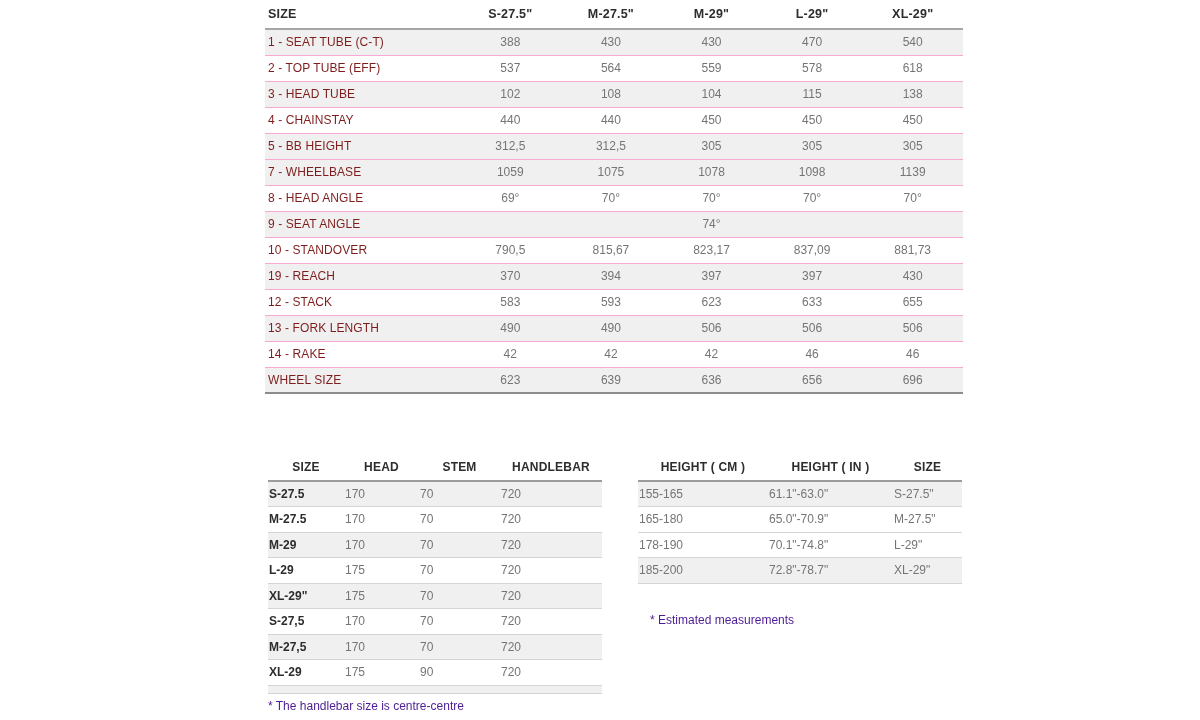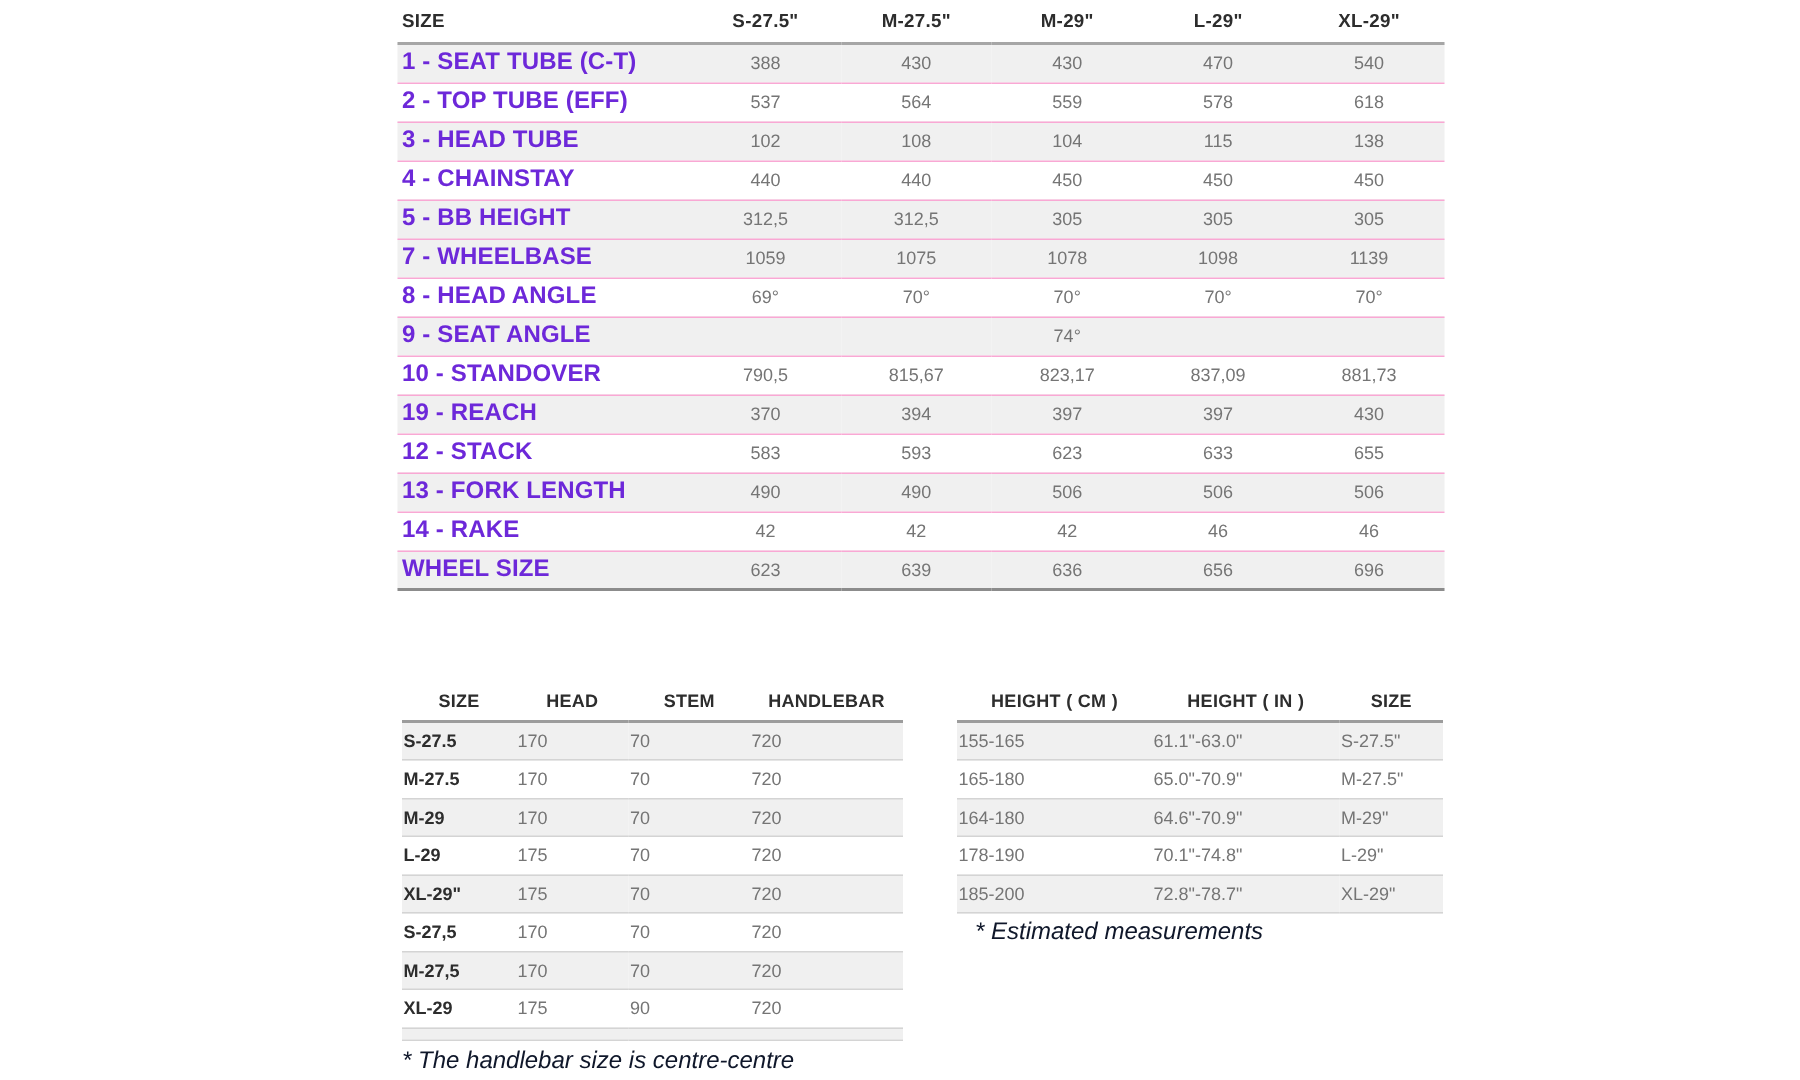--- a/index.html
+++ b/index.html
@@ -50,23 +50,23 @@
     font-size: 12px;
     color: #757575;
     text-align: center;
     white-space: nowrap;
   }
   .geo th.lbl, .geo td.lbl {
     text-align: left;
     padding-left: 3px;
   }
   .geo td.lbl {
-    font-weight: 700;
-    color: #6d28d9;
-    font-size: 16px;
+    font-weight: 400;
+    color: #7f1d1d;
+    font-size: 12px;
     letter-spacing: 0.1px;
   }
   
   .small thead tr {
     height: 28px;
     border-bottom: 2px solid #9c9c9c;
   }
   .small tbody tr {
     height: 25.5px;
     border-bottom: 1px solid #d4d4d4;
@@ -89,23 +89,22 @@
     font-weight: 700;
     color: #2d2d2d;
   }
   .components { left: 268px; top: 453px; width: 334px; }
   .sizing     { left: 638px; top: 453px; width: 324px; }
   .alt { background: #f0f0f0; }
   tr.filler { height: 8px !important; background: #f0f0f0; }
   
   .footnote {
     position: absolute;
-    font-size: 16px;
-    font-style: italic;
-    color: #0f172a;
+    font-size: 12px;
+    color: #4c1d95;
     white-space: nowrap;
   }
   .fn-left  { left: 268px; top: 699px; }
   .fn-right { left: 650px; top: 613px; }
 </style>
 </head>
 <body>
 
 <div class="page">
 
@@ -331,25 +330,20 @@
         <tr class="alt">
           <td>155-165</td>
           <td>61.1"-63.0"</td>
           <td>S-27.5"</td>
         </tr>
         <tr>
           <td>165-180</td>
           <td>65.0"-70.9"</td>
           <td>M-27.5"</td>
         </tr>
-        <tr class="alt">
-          <td>164-180</td>
-          <td>64.6"-70.9"</td>
-          <td>M-29"</td>
-        </tr>
         <tr>
           <td>178-190</td>
           <td>70.1"-74.8"</td>
           <td>L-29"</td>
         </tr>
         <tr class="alt">
           <td>185-200</td>
           <td>72.8"-78.7"</td>
           <td>XL-29"</td>
         </tr>

